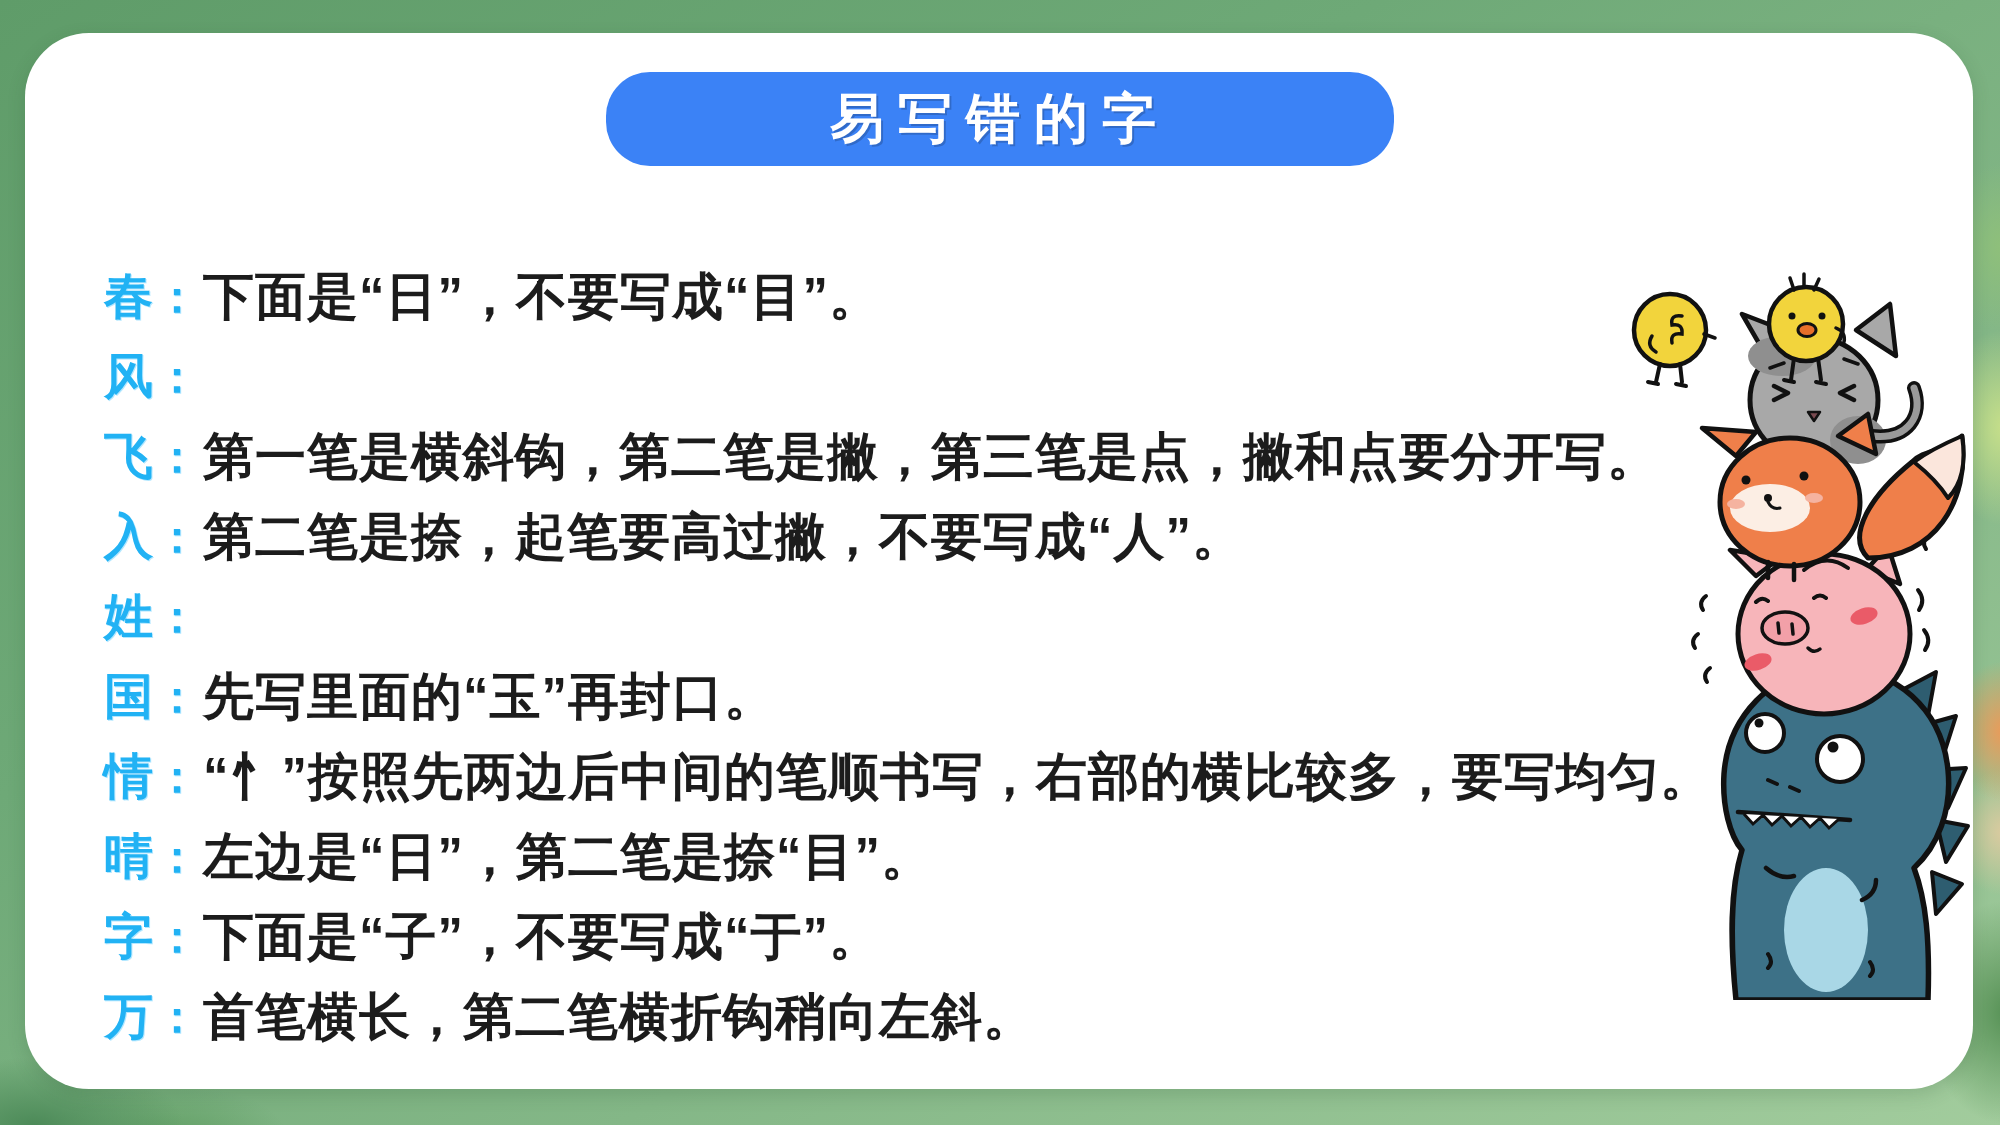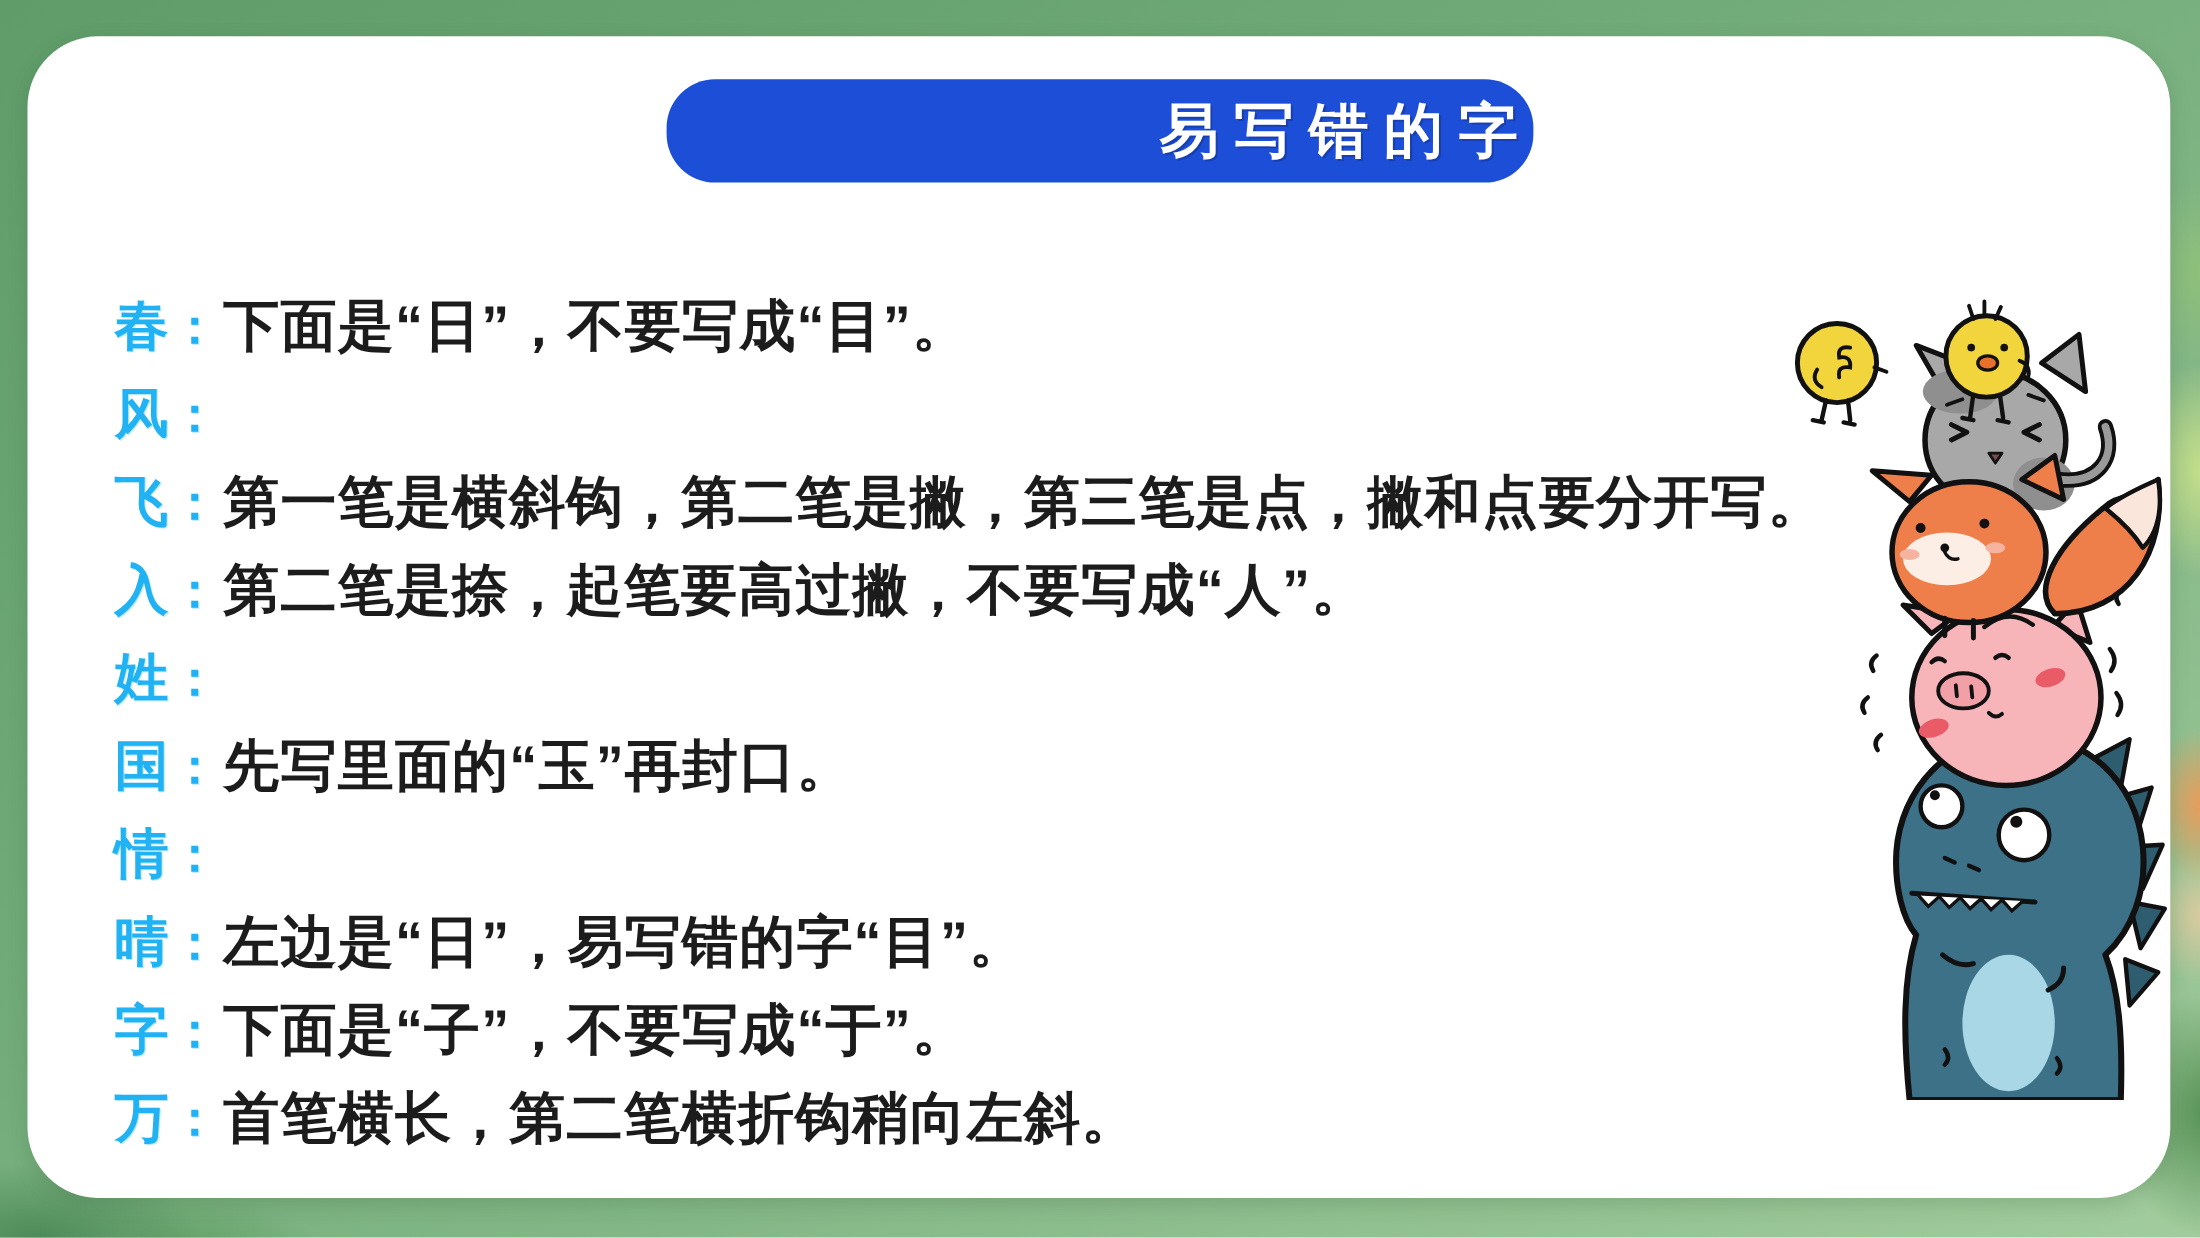--- a/index.html
+++ b/index.html
@@ -25,22 +25,22 @@
       radial-gradient(160px 70px at 40% 110%, #63a066 0%, rgba(99,160,102,0) 75%);
   }
   .card{
     position:absolute;left:25px;top:33px;width:1948px;height:1056px;
     background:#ffffff;border-radius:64px;
     box-shadow:0 6px 18px rgba(40,80,45,.18);
   }
   .banner{
     position:absolute;left:50%;transform:translateX(-50%);
     top:72px;width:788px;height:94px;border-radius:44px;
-    background:#1d4ed8;
-    display:flex;align-items:center;justify-content:flex-end;
+    background:#3b82f6;
+    display:flex;align-items:center;justify-content:center;
   }
   .banner-title{
     color:#ffffff;font-size:54px;font-weight:bold;letter-spacing:14px;
     text-shadow:2px 2px 0 rgba(0,0,0,.18);
   }
   .list{
     position:absolute;left:104px;top:257px;width:1480px;
   }
   .row{
     height:80px;display:flex;align-items:center;white-space:nowrap;
@@ -97,25 +97,26 @@
       <span class="colon">：</span>
   </div>
   <div class="row">
     <span class="kw">国</span>
       <span class="colon">：</span>
       <span class="tip">先写里面的“玉”再封口。</span>
   </div>
   <div class="row">
     <span class="kw">情</span>
       <span class="colon">：</span>
+      <span class="tip">“忄”按照先两边后中间的笔顺书写，右部的横比较多，要写均匀。</span>
   </div>
   <div class="row">
     <span class="kw">晴</span>
       <span class="colon">：</span>
-      <span class="tip">左边是“日”，易写错的字“目”。</span>
+      <span class="tip">左边是“日”，第二笔是捺“目”。</span>
   </div>
   <div class="row">
     <span class="kw">字</span>
       <span class="colon">：</span>
       <span class="tip">下面是“子”，不要写成“于”。</span>
   </div>
   <div class="row">
     <span class="kw">万</span>
       <span class="colon">：</span>
       <span class="tip">首笔横长，第二笔横折钩稍向左斜。</span>

